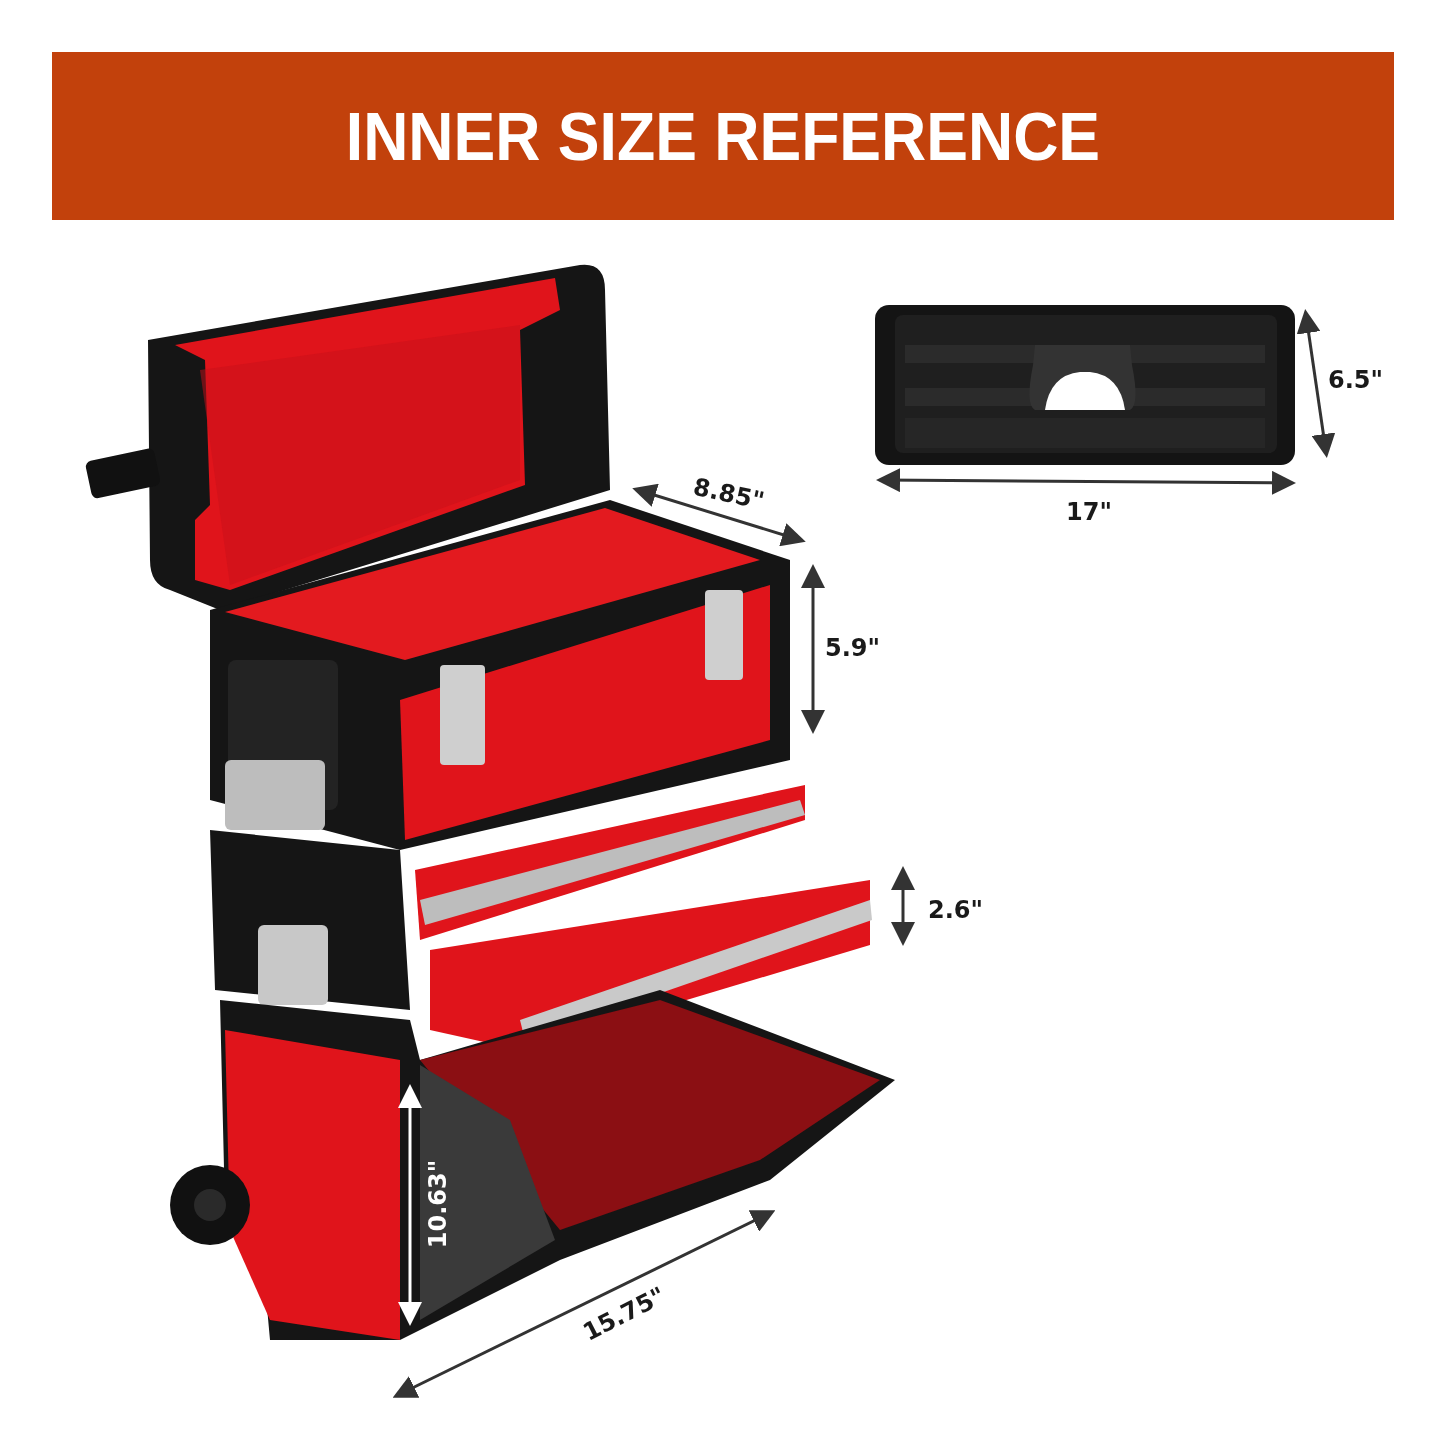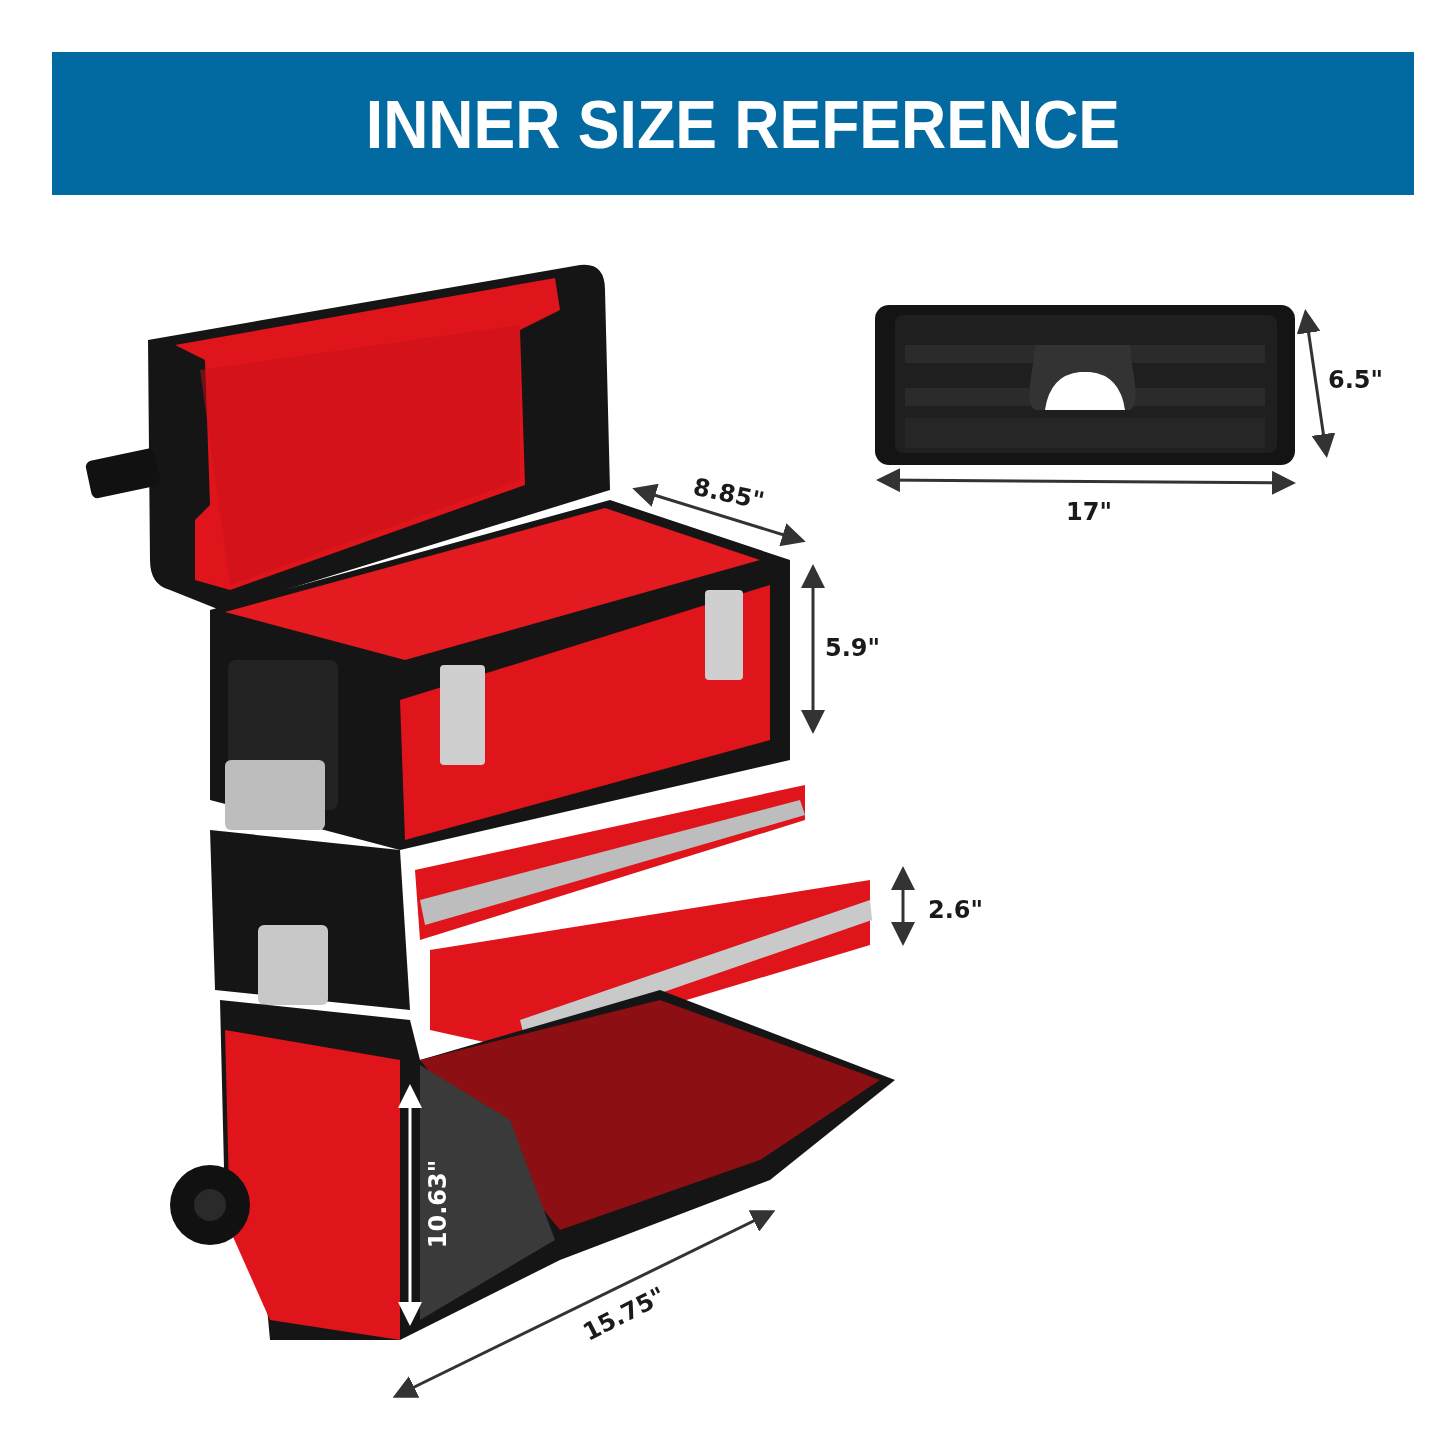--- a/index.html
+++ b/index.html
@@ -1,17 +1,17 @@
 <!DOCTYPE html>
 <html><head>
   <meta charset="utf-8">
   <style>
     html, body { margin: 0; padding: 0; background: #ffffff; }
     body { width: 1445px; height: 1445px; position: relative; overflow: hidden; font-family: "Liberation Sans", sans-serif; }
-    .banner { position: absolute; left: 52px; top: 52px; width: 1342px; height: 143px; background: #0369a1; display: flex; align-items: center; justify-content: center; padding-left: 20px; }
+    .banner { position: absolute; left: 52px; top: 52px; width: 1342px; height: 168px; background: #c2410c; display: flex; align-items: center; justify-content: center; }
     .banner-title { color: #ffffff; font-family: "Liberation Sans", sans-serif; font-weight: bold; font-size: 68px; letter-spacing: 0px; transform: scaleX(0.92); }
     .label { position: absolute; font-family: "DejaVu Sans", sans-serif; font-weight: bold; color: #1a1a1a; font-size: 24px; white-space: nowrap; }
     .label.white { color: #ffffff; }
     svg.art { position: absolute; left: 0; top: 0; }
   </style>
 </head>
 <body>
 
 <div class="banner">
   <div class="banner-title">INNER SIZE REFERENCE</div>

